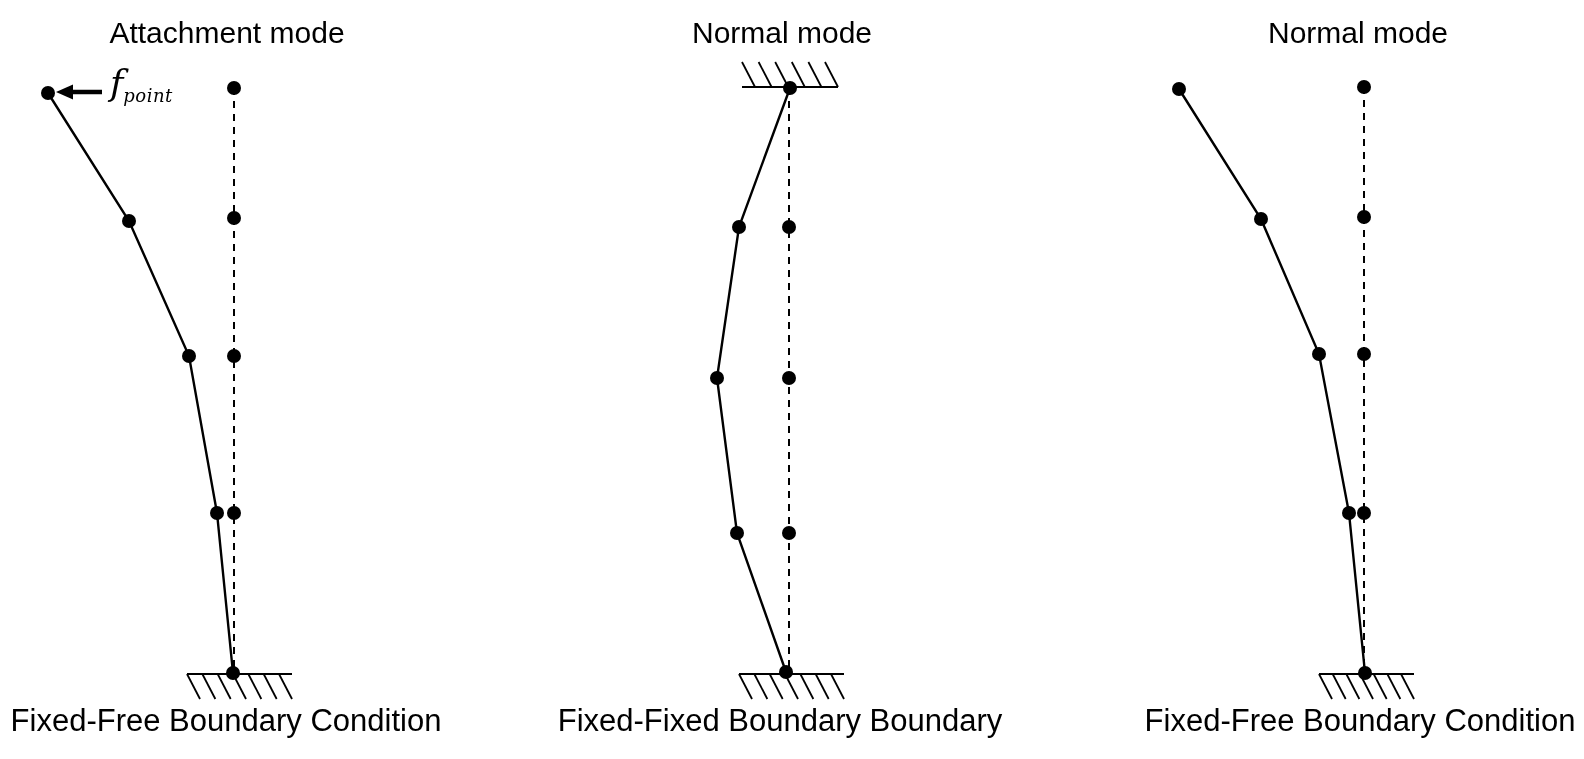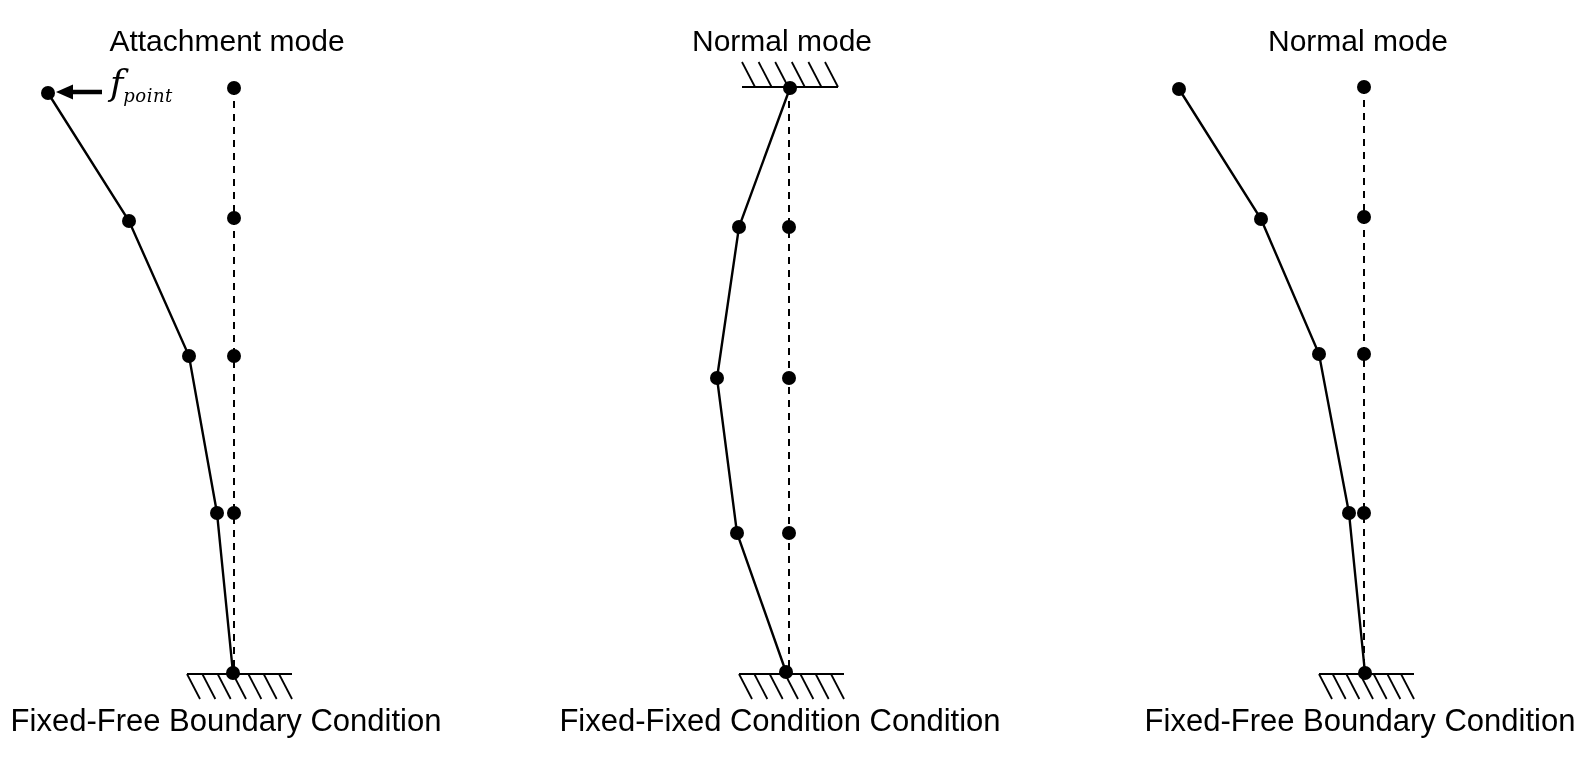--- a/index.html
+++ b/index.html
@@ -19,21 +19,20 @@
   }
   .panel-title {
     position: absolute;
     top: 16px;
     width: 400px;
     text-align: center;
     font-size: 30px;
     line-height: 34px;
     white-space: nowrap;
     font-family: "Liberation Sans", sans-serif;
-    margin-top: 8px;
   }
   #title-0 { left: 27px; }
   #title-1 { left: 582px; }
   #title-2 { left: 1158px; }
   .panel-caption {
     position: absolute;
     top: 703px;
     width: 480px;
     text-align: center;
     font-size: 31px;
@@ -136,16 +135,16 @@
 
   <div class="panel-title" id="title-0">Attachment mode</div>
   <div class="panel-title" id="title-1">Normal mode</div>
   <div class="panel-title" id="title-2">Normal mode</div>
 
   <div class="force-label">
     <span>f</span><sub>point</sub>
   </div>
 
   <div class="panel-caption" id="caption-0">Fixed-Free Boundary Condition</div>
-  <div class="panel-caption" id="caption-1">Fixed-Fixed Condition Condition</div>
+  <div class="panel-caption" id="caption-1">Fixed-Fixed Boundary Boundary</div>
   <div class="panel-caption" id="caption-2">Fixed-Free Boundary Condition</div>
 
 </div>
 
 </body></html>

